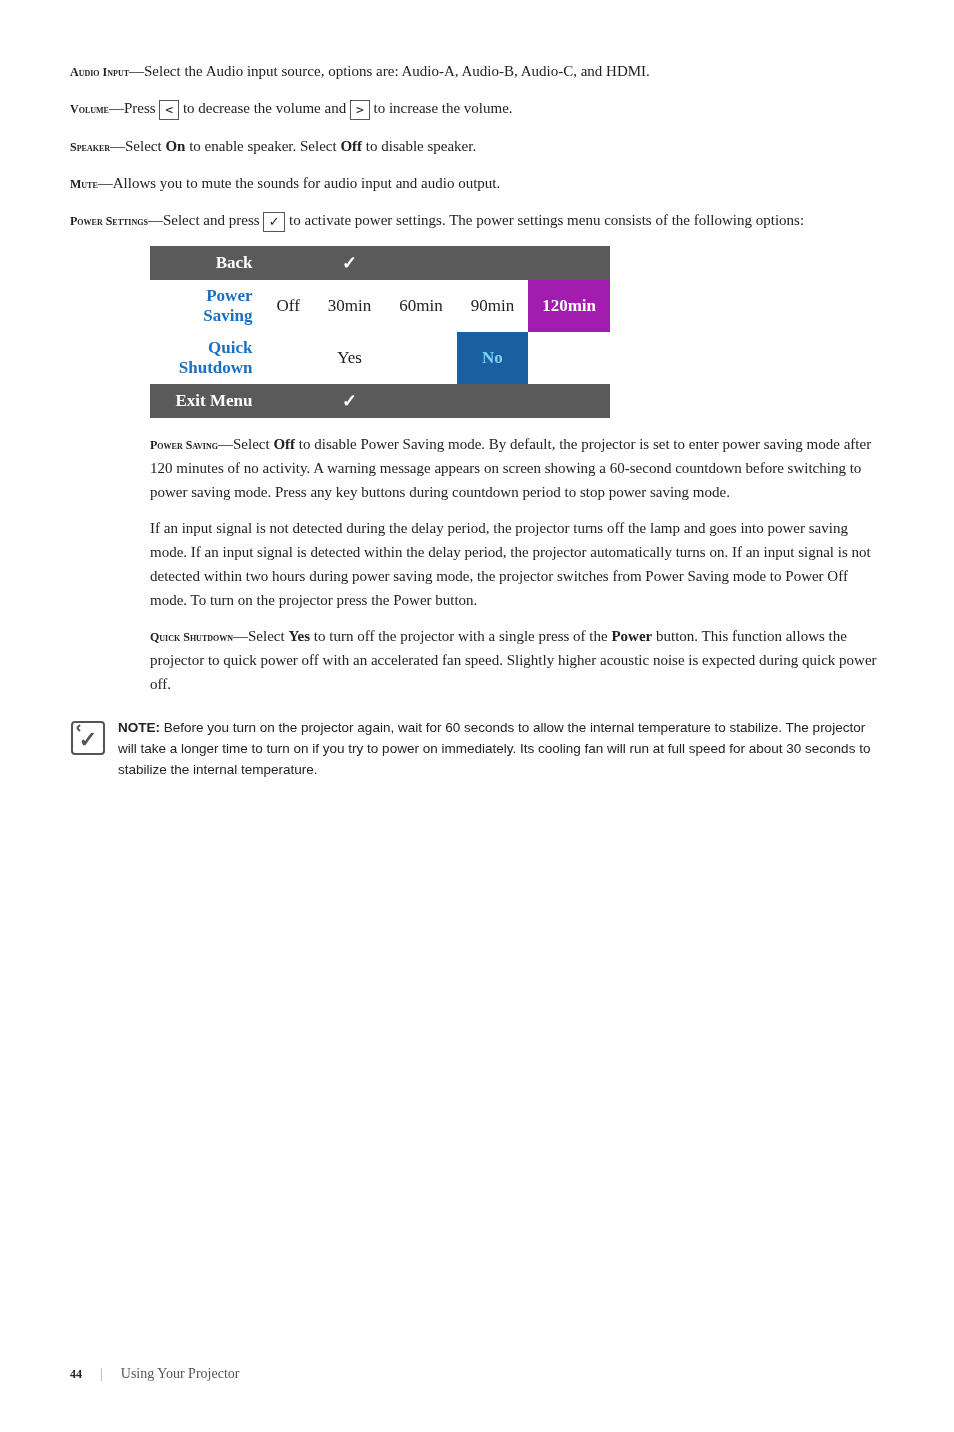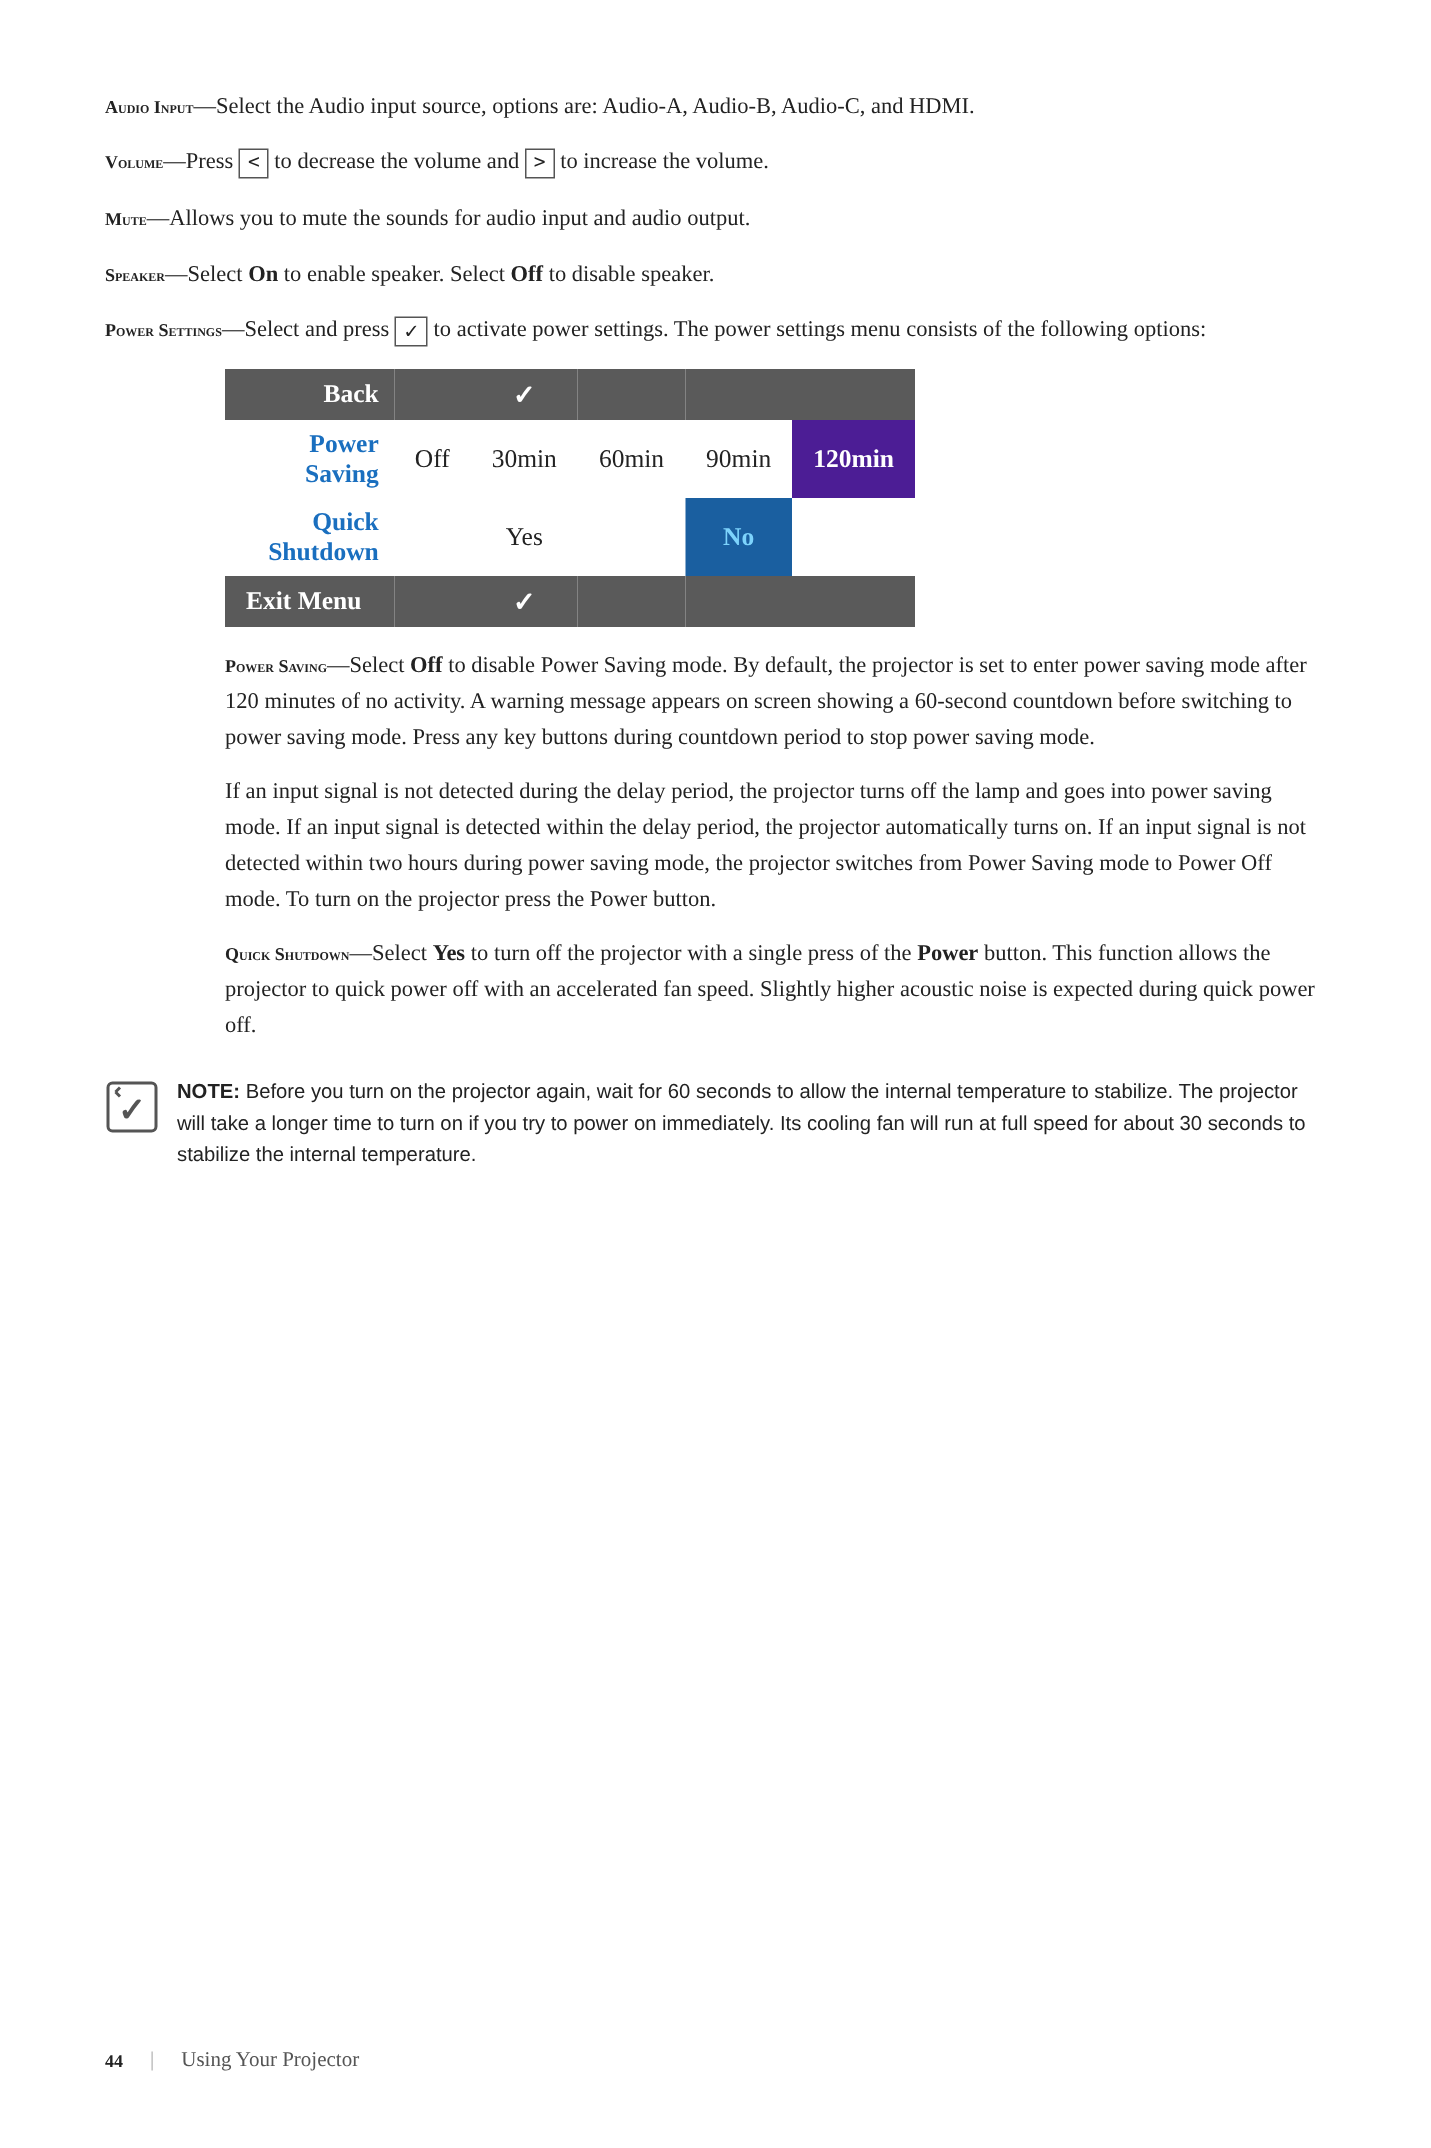--- a/index.html
+++ b/index.html
@@ -70,21 +70,21 @@
     }
     .power-table tr.row-power td {
       background: #fff;
     }
     .power-table tr.row-power td.label {
       color: #1a6fbf;
       font-weight: bold;
       text-align: right;
     }
     .power-table tr.row-power td.active-120 {
-      background: #4c1d95;
+      background: #a21caf;
       color: #fff;
       font-weight: bold;
     }
     .power-table tr.row-shutdown td {
       background: #fff;
     }
     .power-table tr.row-shutdown td.label {
       color: #1a6fbf;
       font-weight: bold;
       text-align: right;
@@ -165,25 +165,25 @@
 
   <div class="section">
     <span class="term">Audio Input</span><span>—</span><span>Select the Audio input source, options are: Audio-A, Audio-B, Audio-C, and HDMI.</span>
   </div>
 
   <div class="section">
     <span class="term">Volume</span><span>—</span><span>Press </span><span class="btn-icon">&lt;</span><span> to decrease the volume and </span><span class="btn-icon">&gt;</span><span> to increase the volume.</span>
   </div>
 
   <div class="section">
+    <span class="term">Speaker</span><span>—</span><span>Select </span><span class="bold">On</span><span> to enable speaker. Select </span><span class="bold">Off</span><span> to disable speaker.</span>
+  </div>
+
+  <div class="section">
     <span class="term">Mute</span><span>—</span><span>Allows you to mute the sounds for audio input and audio output.</span>
-  </div>
-
-  <div class="section">
-    <span class="term">Speaker</span><span>—</span><span>Select </span><span class="bold">On</span><span> to enable speaker. Select </span><span class="bold">Off</span><span> to disable speaker.</span>
   </div>
 
   <div class="section">
     <span class="term">Power Settings</span><span>—</span><span>Select and press </span><span class="check-icon">✓</span><span> to activate power settings. The power settings menu consists of the following options:</span>
   </div>
 
   <div class="power-table-wrap">
     <table class="power-table">
       <tbody>
 
@@ -208,21 +208,21 @@
         <tr class="row-shutdown">
           <td class="label">Quick Shutdown</td>
           <td></td>
           <td>Yes</td>
           <td></td>
           <td class="active-no">No</td>
           <td></td>
         </tr>
 
         <tr class="row-exit">
-          <td class="label" style="text-align:left; color:#fff; font-weight:bold;">Exit Menu</td>
+          <td class="label" style="text-align:right; color:#fff; font-weight:bold;">Exit Menu</td>
           <td></td>
           <td class="check-cell">✓</td>
           <td></td>
           <td></td>
           <td></td>
         </tr>
       </tbody>
     </table>
   </div>
 

